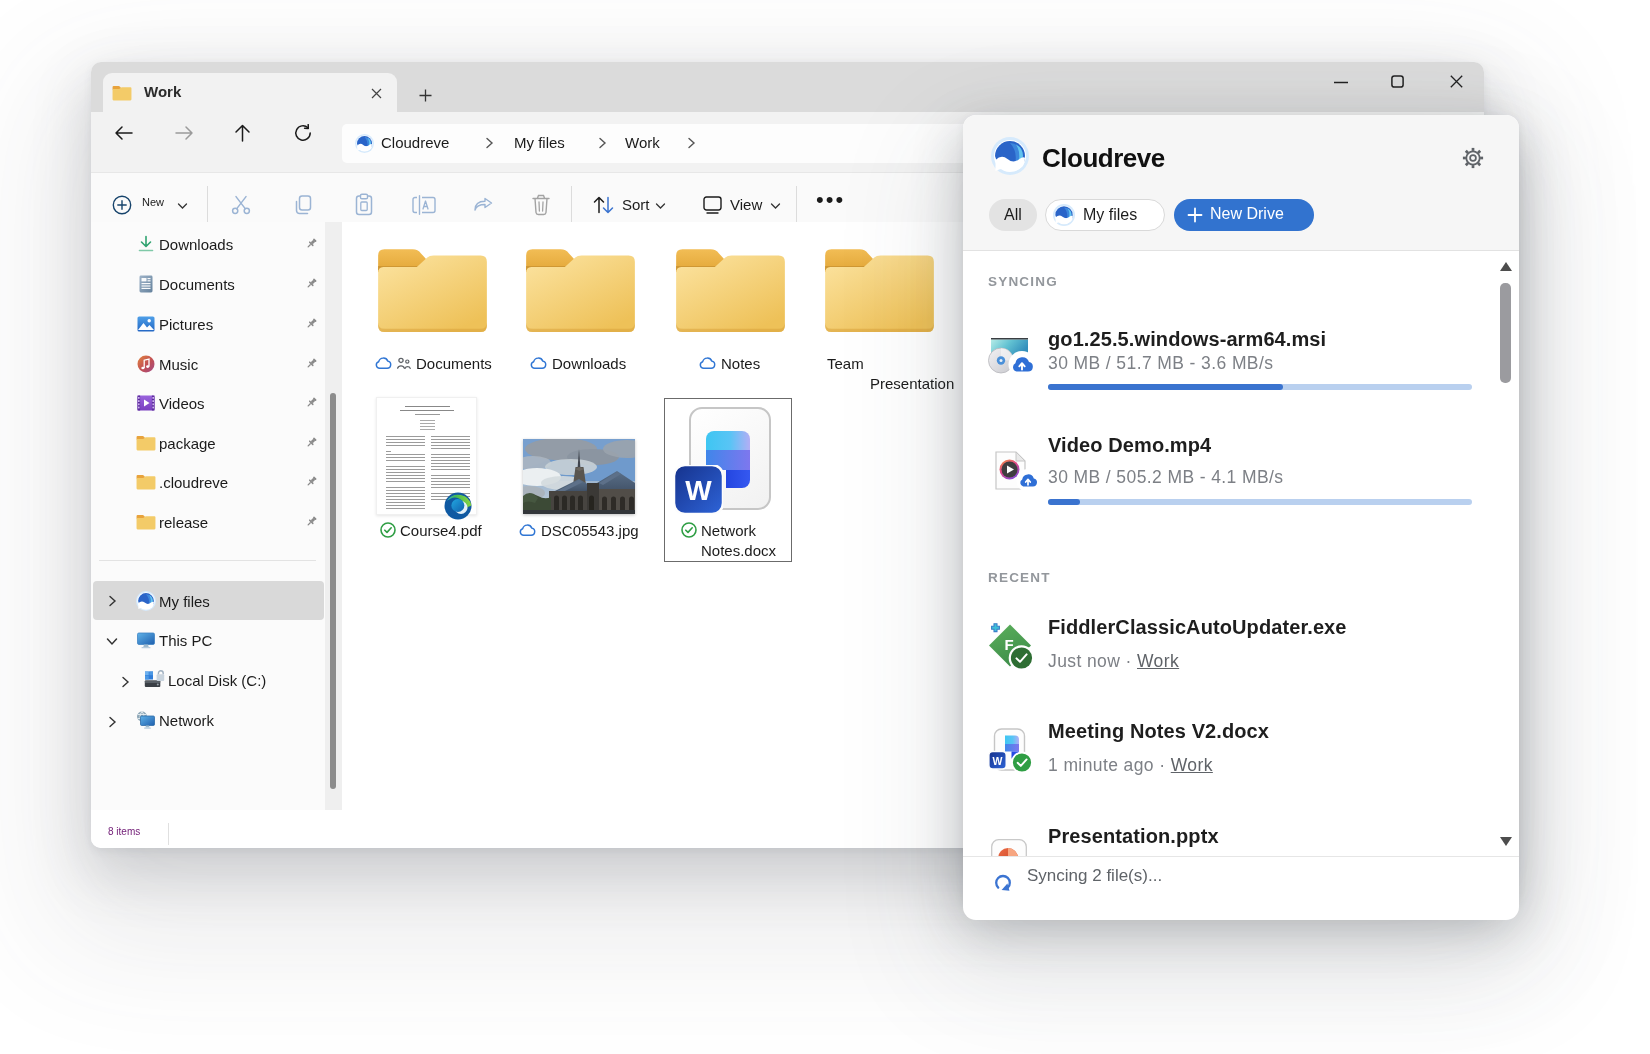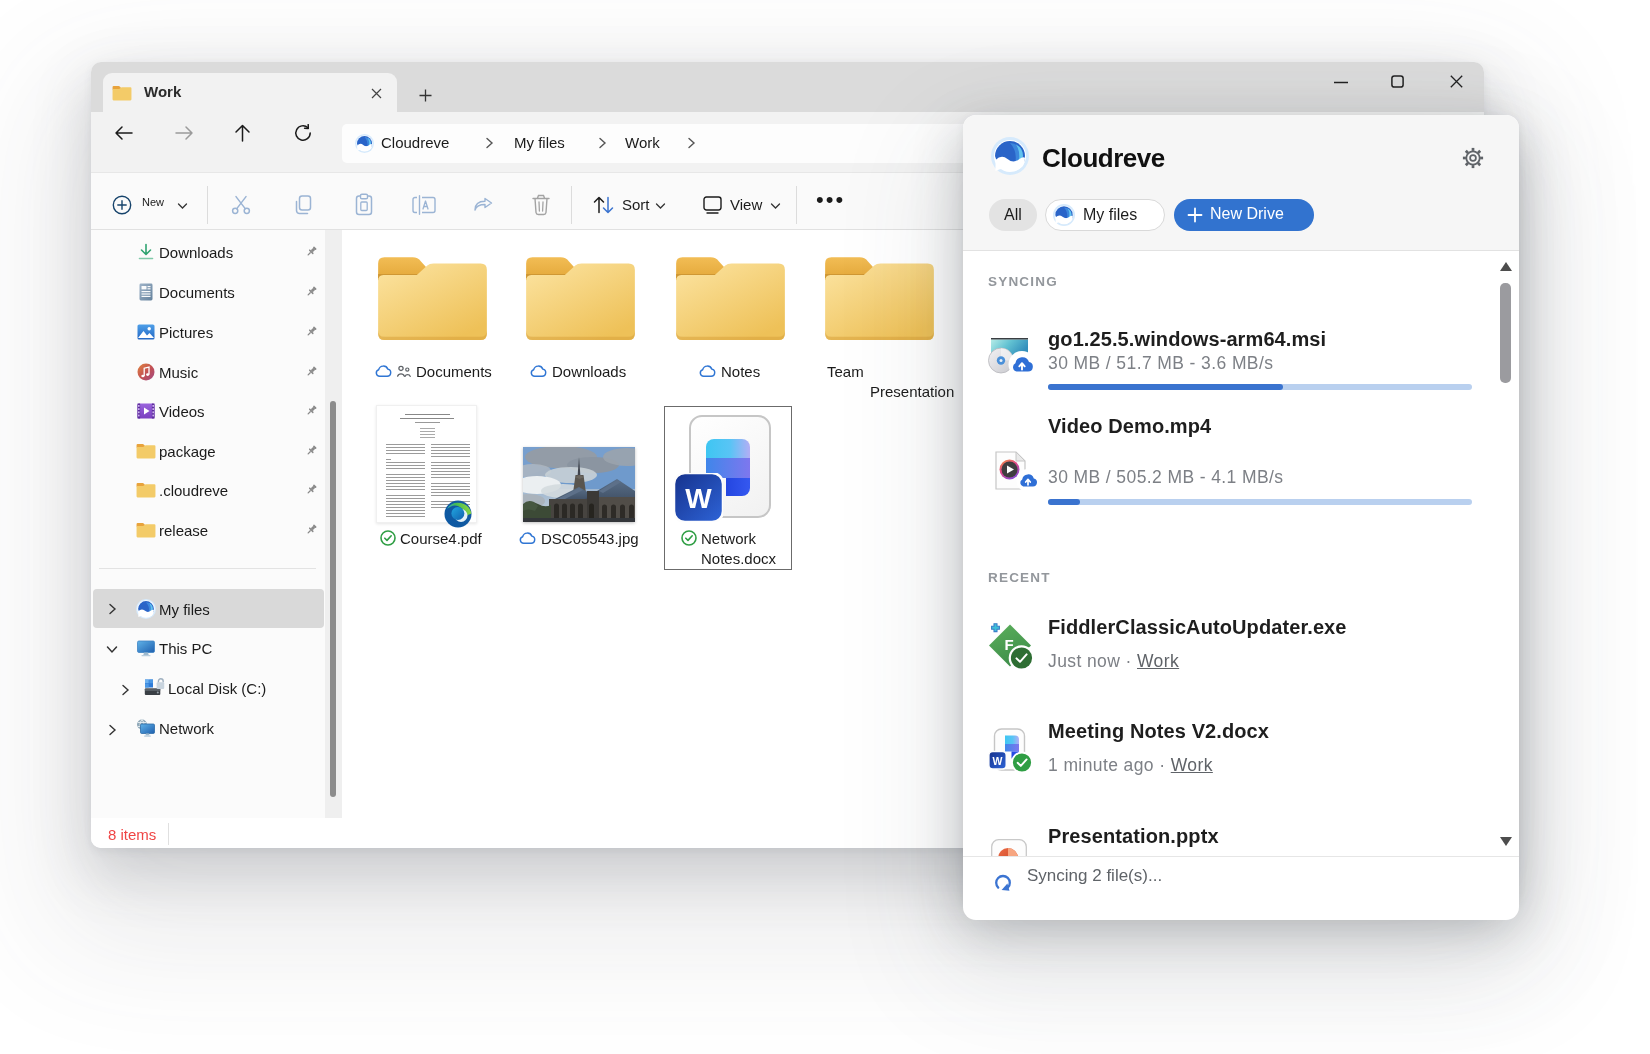--- a/index.html
+++ b/index.html
@@ -6,21 +6,21 @@
     background:#ffffff;font-family:"Liberation Sans", sans-serif;}
   .abs{position:absolute;}
   #stage{position:absolute;left:0;top:0;width:1650px;height:1054px;background:#fff;}
   #win{position:absolute;left:91px;top:62px;width:1393px;height:786px;border-radius:10px;
     background:#fff;box-shadow:0 22px 55px 4px rgba(70,76,84,.20),0 55px 130px 40px rgba(70,76,84,.11),0 3px 8px rgba(70,76,84,.08);}
   #tabbar{position:absolute;left:0;top:0;width:1393px;height:50px;background:#dbdbdb;border-radius:10px 10px 0 0;}
   #tab{position:absolute;left:12px;top:11px;width:294px;height:40px;background:#f2f2f2;border-radius:9px 9px 0 0;}
   #addr{position:absolute;left:0;top:50px;width:1393px;height:60px;background:#f2f2f2;}
   #toolbar{position:absolute;left:0;top:110px;width:1393px;height:58px;background:#fafafa;
     border-top:1px solid #e7e7e7;border-bottom:1px solid #e1e1e1;box-sizing:border-box;}
-  #content{position:absolute;left:0;top:168px;width:1393px;height:588px;background:#fff;}
+  #content{position:absolute;left:0;top:160px;width:1393px;height:588px;background:#fff;}
   #sidebar{position:absolute;left:0;top:0;width:234px;height:588px;background:#fbfbfb;}
   #sstrip{position:absolute;left:234px;top:0;width:17px;height:588px;background:#efefef;}
   #statusbar{position:absolute;left:0;top:756px;width:1393px;height:30px;background:#fff;border-radius:0 0 10px 10px;}
   .srow{position:absolute;left:2px;width:231px;height:36px;}
   .srow .lbl{position:absolute;left:66px;top:50%;transform:translateY(-50%);font-size:15px;color:#1b1b1b;white-space:nowrap;}
   .srow .ico{position:absolute;left:43px;top:50%;transform:translateY(-50%);width:20px;height:20px;}
   .srow .pin{position:absolute;left:212px;top:50%;transform:translateY(-50%);width:13px;height:13px;}
   .flabel{position:absolute;font-size:15px;color:#1b1b1b;white-space:nowrap;display:flex;align-items:center;}
   #panel{position:absolute;left:963px;top:115px;width:556px;height:793px;border-radius:13px;background:#fff;
     box-shadow:0 18px 50px rgba(60,66,74,.30),0 45px 110px 25px rgba(60,66,74,.10),0 3px 8px rgba(60,66,74,.08);}
@@ -579,21 +579,21 @@
             <circle cx="8" cy="8" r="7" fill="#fff" stroke="#2f9e44" stroke-width="1.6"></circle>
             <path d="M4.8 8.2 L7 10.4 L11.2 5.8" stroke="#2f9e44" stroke-width="1.6" fill="none" stroke-linecap="round" stroke-linejoin="round"></path>
           </svg>
         <span>Network</span>
       </div>
       <div class="flabel" style="left:610px;top:320px;height:16px;">
           <span>Notes.docx</span>
         </div>
     </div>
     <div id="statusbar">
-      <span class="abs" style="left:17px;top:8px;font-size:15px;color:#ef4444;">8 items</span>
+      <span class="abs" style="left:17px;top:8px;font-size:10px;color:#701a75;">8 items</span>
       <div class="abs" style="left:77px;top:5px;width:1px;height:22px;background:#e0e0e0;"></div>
     </div>
   </div>
   <div id="panel">
     <div id="phead">
       <svg class="abs" style="left:28px;top:22px" width="38" height="38" viewBox="0 0 38 38">
         <circle cx="19" cy="19" r="19" fill="#d6eafc"></circle>
           <circle cx="19" cy="19" r="16" fill="#fff"></circle>
         <path d="M4 19 a15 15 0 0 1 30 0 l-1 6 H6 Z" fill="#2a64c8"></path>
         <path d="M19 6 a13 13 0 0 1 13 13 l-1.5 5 h-6 a22 22 0 0 0 -5.5 -18 Z" fill="#3c86dc"></path>
@@ -676,21 +676,21 @@
           </defs>
         <path d="M1 2 H21 L30 11 V39 H1 Z" fill="#fdfdfd" stroke="#c6c6c6" stroke-width="1.2"></path>
         <path d="M21 2 L30 11 H21 Z" fill="#e9e9e9" stroke="#c6c6c6" stroke-width="1"></path>
         <circle cx="14.5" cy="19.5" r="10" fill="url(#ply)"></circle>
         <circle cx="14.5" cy="19.5" r="8" fill="#3f3d40"></circle>
         <path d="M12 15.4 L19 19.5 L12 23.6 Z" fill="#fff"></path>
         <circle cx="33" cy="30.5" r="11.5" fill="#fff"></circle>
         <path d="M28.2 36.5 h9.8 a4.1 4.1 0 0 0 0.8 -8.1 a6 6 0 0 0 -11.6 1.1 a3.8 3.8 0 0 0 1 7 Z" fill="#2f6fd6"></path>
         <path d="M33 34.8 v-4.7 M30.7 32 L33 29.4 L35.3 32" stroke="#fff" stroke-width="1.7" fill="none" stroke-linecap="round" stroke-linejoin="round"></path>
       </svg>
-      <span class="ptitle" style="left:85px;top:300px;text-align:center;">Video Demo.mp4</span>
+      <span class="ptitle" style="left:85px;top:319px;text-align:center;">Video Demo.mp4</span>
       <span class="psub" style="left:85px;top:352px;">30 MB / 505.2 MB - 4.1 MB/s</span>
       <div class="pbar" style="top:384px;">
           <div style="width:7.5%"></div>
         </div>
       <span class="shead" style="top:455px;">RECENT</span>
       <svg class="abs" style="left:25px;top:508px" width="45" height="46" viewBox="0 0 45 46">
         <defs>
             <linearGradient id="fidg" x1="0" y1="0" x2="0.4" y2="1">
               <stop offset="0" stop-color="#5cb05c"></stop>
               <stop offset="1" stop-color="#3f8f4a"></stop>

